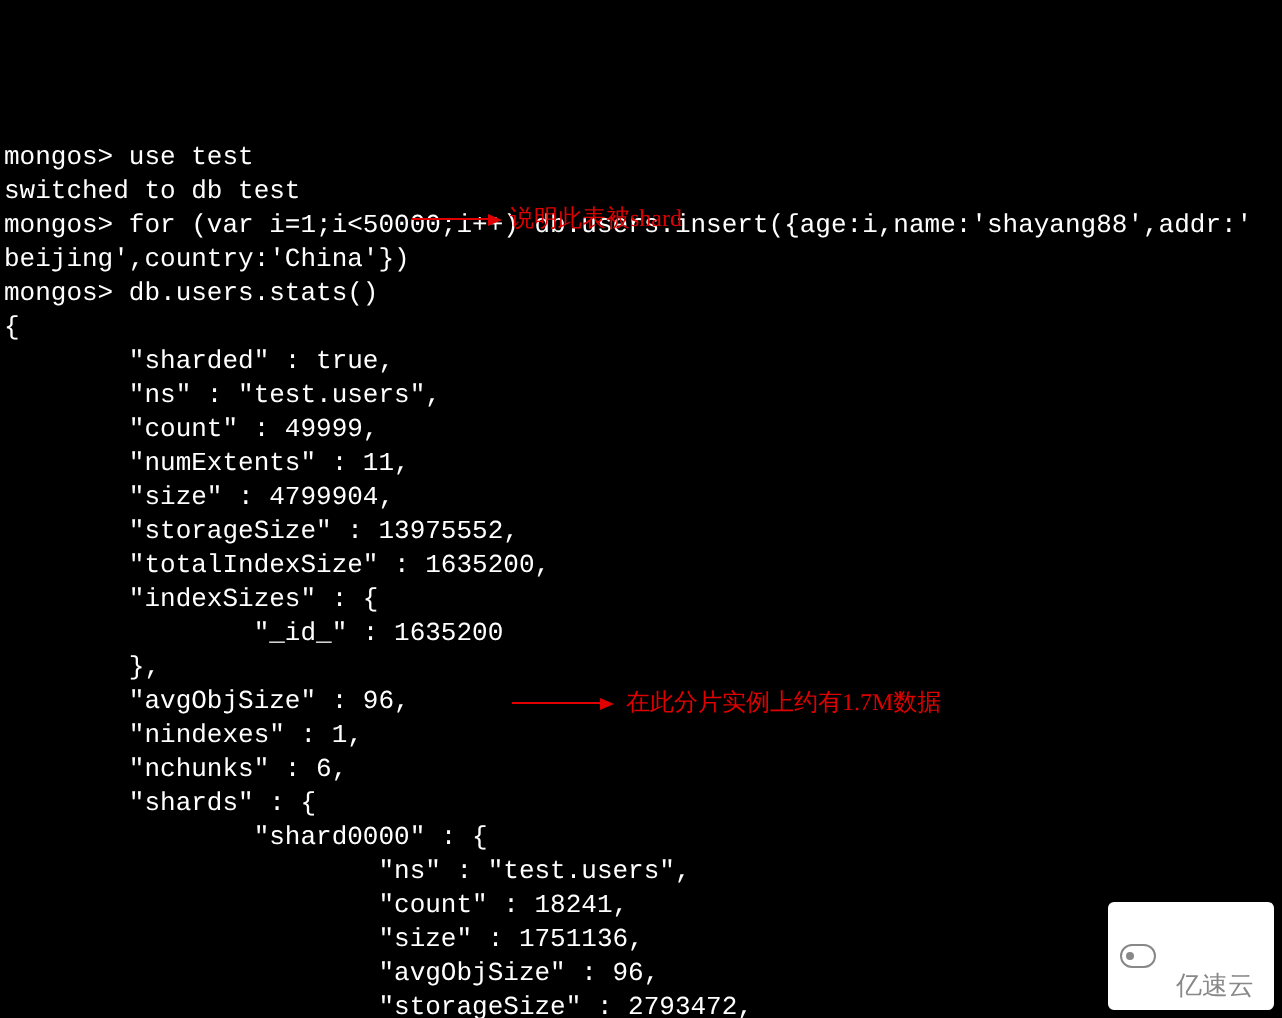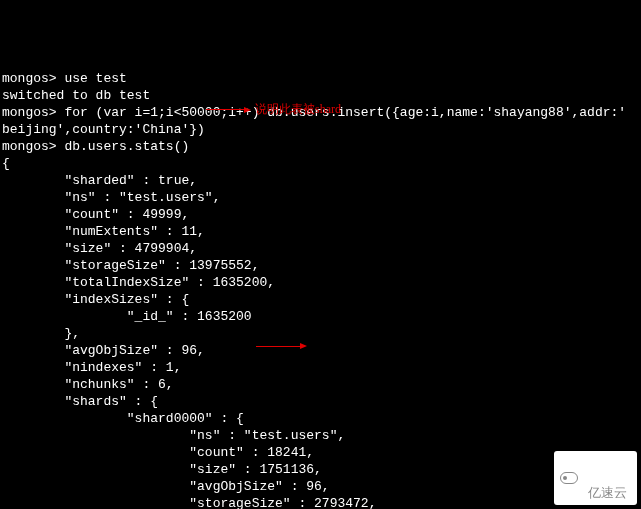--- a/index.html
+++ b/index.html
@@ -75,20 +75,21 @@
 
 <div class="annotation" style="left:206px; top:101px;">
   <div class="arrow-line" style="width:38px;"></div>
   <div class="arrow-head"></div>
   <span style="margin-left:4px;">说明此表被shard</span>
 </div>
 
 <div class="annotation" style="left:256px; top:343px;">
   <div class="arrow-line" style="width:44px;"></div>
   <div class="arrow-head"></div>
+  <span style="margin-left:6px;">在此分片实例上约有1.7M数据</span>
 </div>
 
 <div class="watermark">
   <span>亿速云</span>
 </div>
 
 
 
 
 </body></html>

